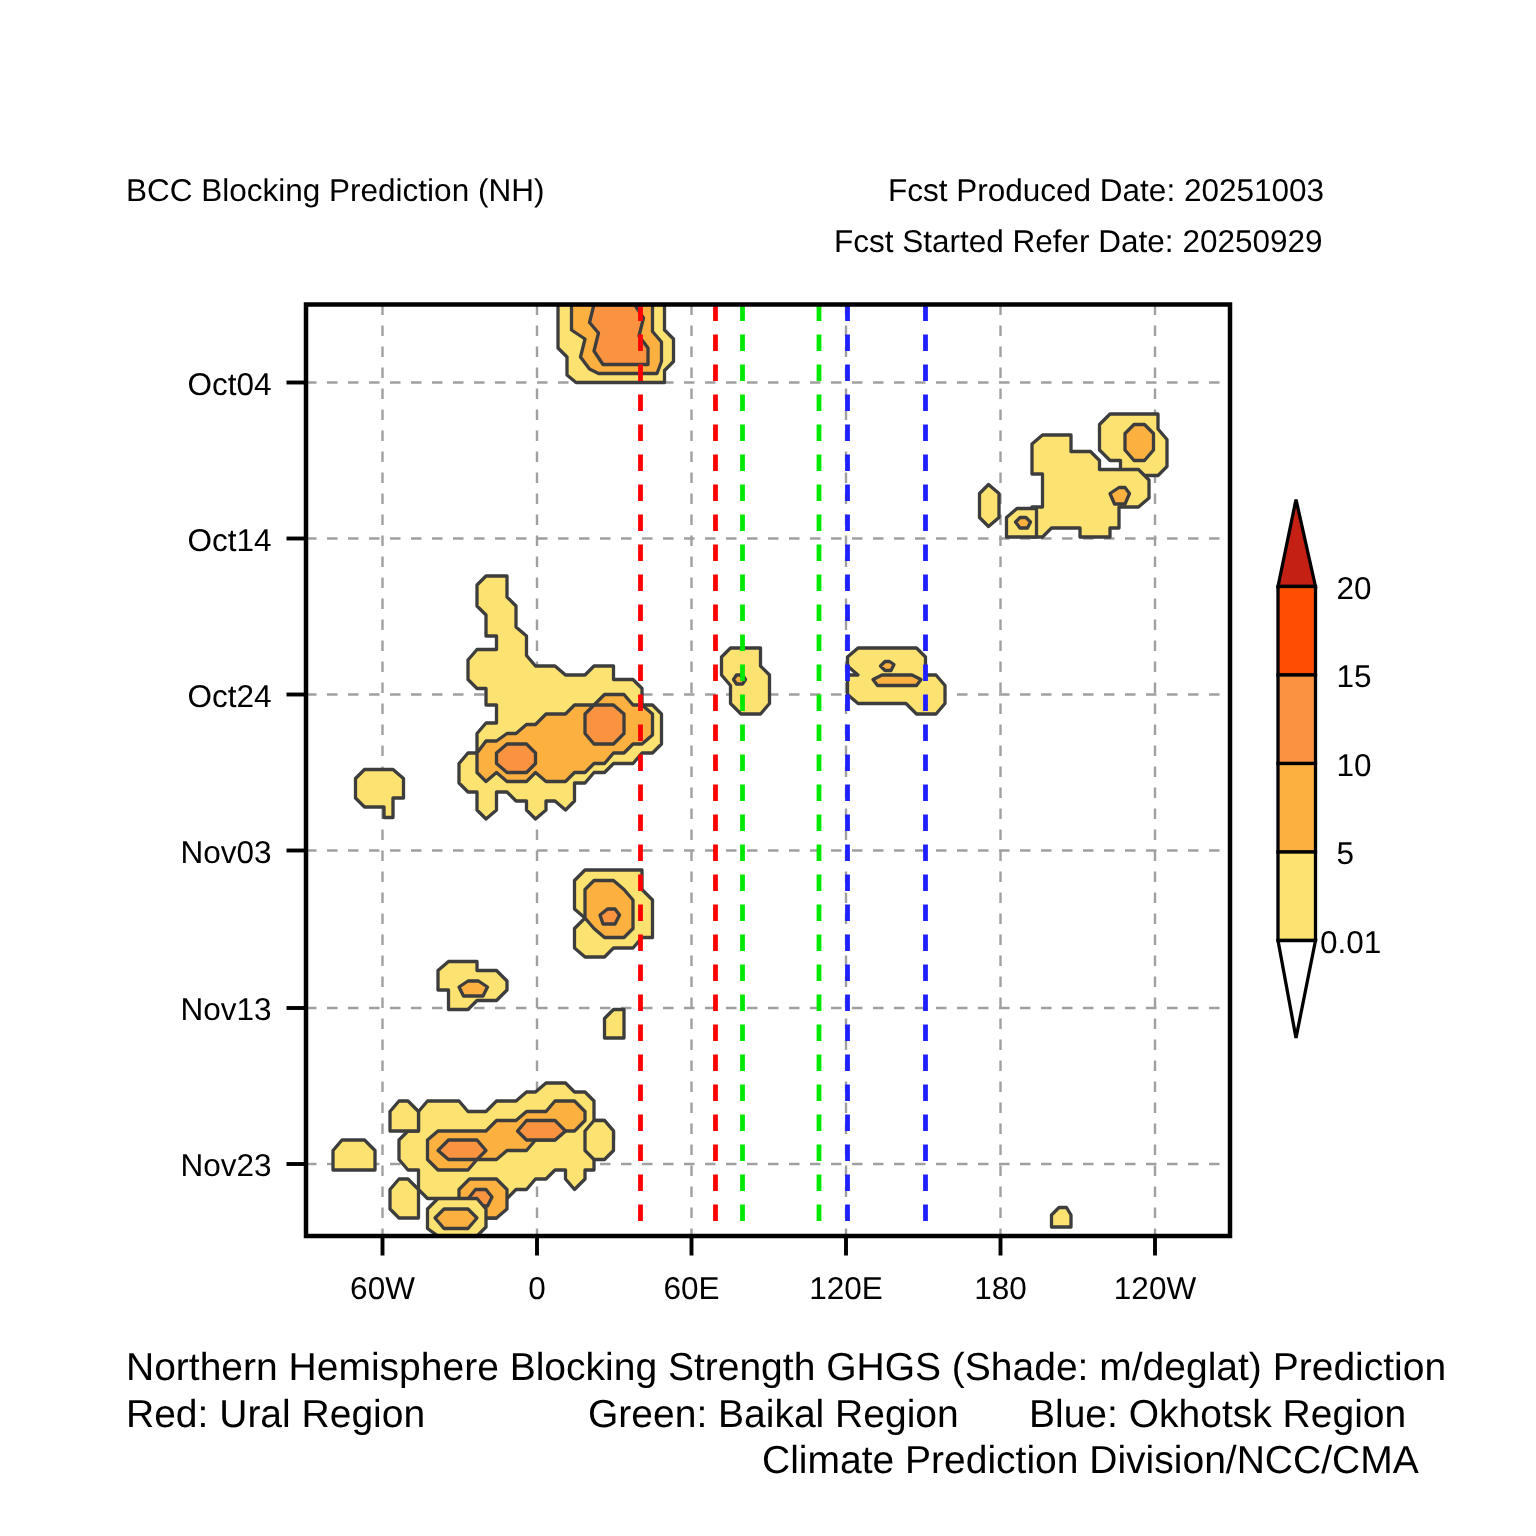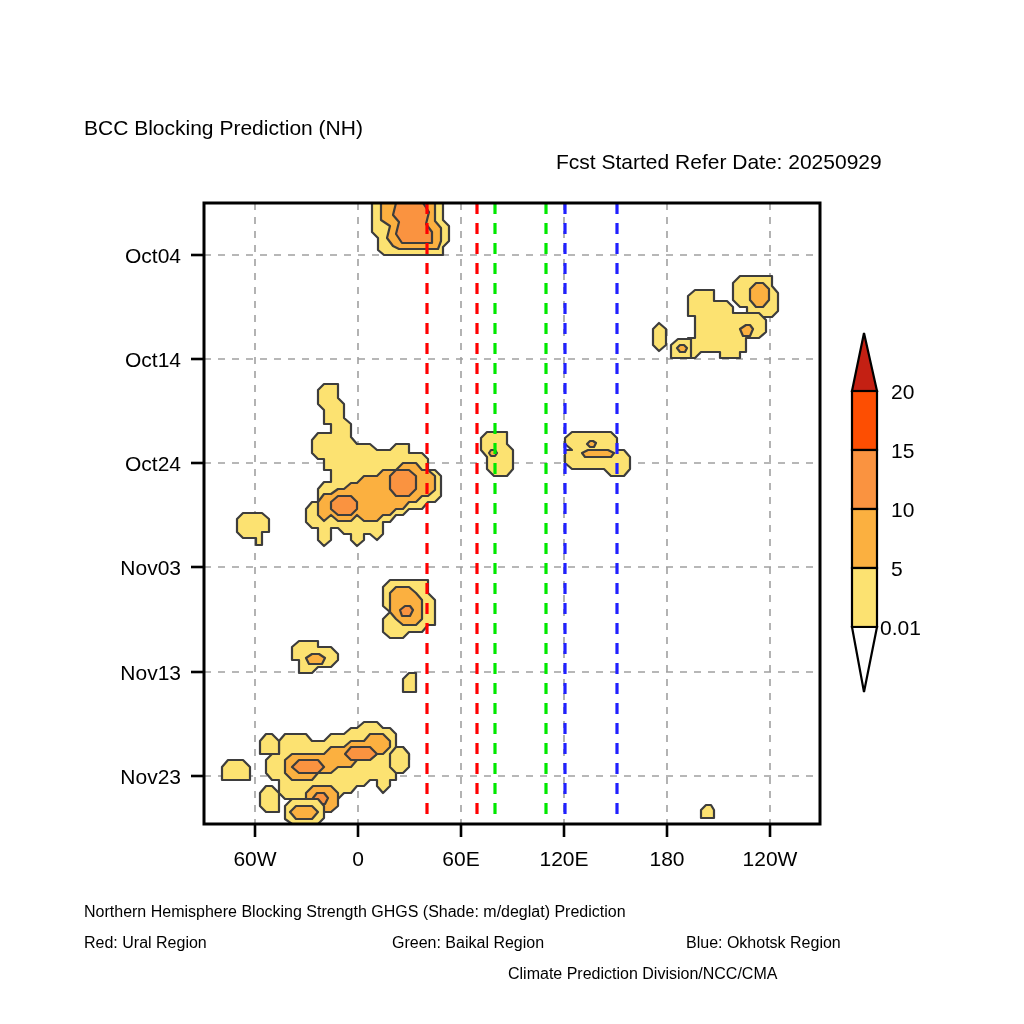--- a/index.html
+++ b/index.html
@@ -28,21 +28,21 @@
     white-space: nowrap;
     color: #000;
   }
   #hdr-left-1  { left: 84px;  top: 117px; }
   #hdr-left-2  { left: 84px;  top: 151px; }
   #hdr-right-1 { left: 592px; top: 117px; }
   #hdr-right-2 { left: 556px; top: 151px; }
 
   .cap {
     position: absolute;
-    font-size: 16px;
+    font-size: 26px;
     line-height: 21px;
     white-space: nowrap;
   }
   #cap-main   { left: 84px;  top: 901px; }
   #cap-red    { left: 84px;  top: 932px; }
   #cap-green  { left: 392px; top: 932px; }
   #cap-blue   { left: 686px; top: 932px; }
   #cap-org    { left: 508px; top: 963px; }
 
   svg.plot {
@@ -61,20 +61,21 @@
     font-size: 21px;
     fill: #000;
   }
 </style>
 </head>
 <body>
 
 <div class="fig">
 
   <div class="hdr" id="hdr-left-1">BCC Blocking Prediction (NH)</div>
+  <div class="hdr" id="hdr-right-1">Fcst Produced Date: 20251003</div>
   <div class="hdr" id="hdr-right-2">Fcst Started Refer Date: 20250929</div>
 
   <svg class="plot" viewBox="0 0 1024 1024">
 
     <defs>
       <clipPath id="plotclip">
         <rect x="204" y="203" width="616" height="621"></rect>
       </clipPath>
     </defs>
 

